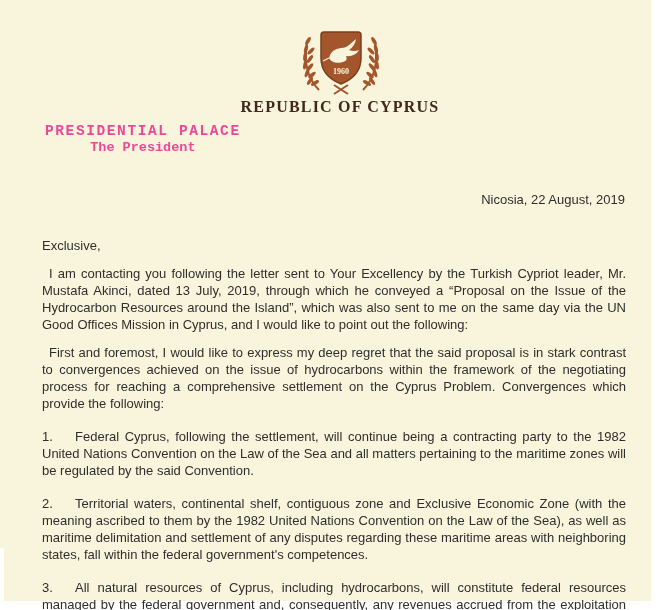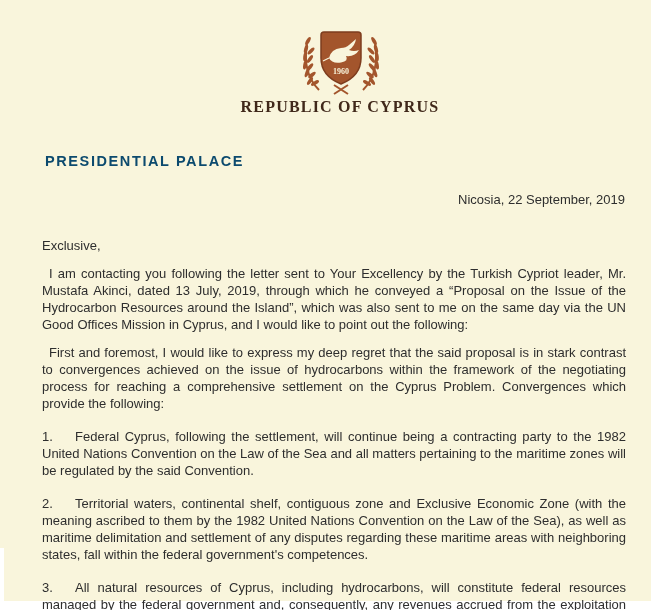--- a/index.html
+++ b/index.html
@@ -15,21 +15,21 @@
 
   
   .crest { position:absolute; top:27px; left:296px; width:90px; height:72px; }
 
   .republic-title {
     position:absolute; top:98px; left:15px; width:650px; text-align:center;
     font-family:"Liberation Serif", serif; font-weight:bold; font-size:16px;
     letter-spacing:1.2px; color:#40281a;
   }
 
-  .palace-block { position:absolute; top:123px; left:45px; text-align:center; color:#0c4a6e; font-family:Liberation Sans, sans-serif;margin-top:30px; }
+  .palace-block { position:absolute; top:123px; left:45px; text-align:center; color:#ec4899; font-family:Liberation Mono, monospace; }
   .palace-title { font-size:14.5px; font-weight:bold; letter-spacing:1.6px; }
   .president-subtitle { font-size:13.5px; font-weight:bold; margin-top:1px; }
 
   .dateline {
     position:absolute; top:192px; right:38px;
     font-size:13px; color:#2e2e2e;
   }
 
   .body-text {
     position:absolute; top:237px; left:42px; width:584px;
@@ -88,23 +88,24 @@
       <path d="M33,31 L27,34" stroke="#f9f5dc" stroke-width="1.2" fill="none"></path>
     </g>
 
     <text x="45" y="47" text-anchor="middle" font-family="Liberation Serif, serif" font-size="8" font-weight="bold" fill="#f9f5dc">1960</text>
   </svg>
 
   <div class="republic-title">REPUBLIC OF CYPRUS</div>
 
   <div class="palace-block">
     <div class="palace-title">PRESIDENTIAL PALACE</div>
+    <div class="president-subtitle">The President</div>
   </div>
 
-  <div class="dateline">Nicosia, 22 September, 2019</div>
+  <div class="dateline">Nicosia, 22 August, 2019</div>
 
   <div class="body-text">
     <p class="salutation">Exclusive,</p>
 
     <p class="para">I am contacting you following the letter sent to Your Excellency by the Turkish Cypriot leader, Mr. Mustafa Akinci, dated 13 July, 2019, through which he conveyed a “Proposal on the Issue of the Hydrocarbon Resources around the Island”, which was also sent to me on the same day via the UN Good Offices Mission in Cyprus, and I would like to point out the following:</p>
     <p class="para">First and foremost, I would like to express my deep regret that the said proposal is in stark contrast to convergences achieved on the issue of hydrocarbons within the framework of the negotiating process for reaching a comprehensive settlement on the Cyprus Problem. Convergences which provide the following:</p>
 
     <p class="item"><span class="item-number">1.</span><span>Federal Cyprus, following the settlement, will continue being a contracting party to the 1982 United Nations Convention on the Law of the Sea and all matters pertaining to the maritime zones will be regulated by the said Convention.</span></p>
 
     <p class="item"><span class="item-number">2.</span><span>Territorial waters, continental shelf, contiguous zone and Exclusive Economic Zone (with the meaning ascribed to them by the 1982 United Nations Convention on the Law of the Sea), as well as maritime delimitation and settlement of any disputes regarding these maritime areas with neighboring states, fall within the federal government's competences.</span></p>

